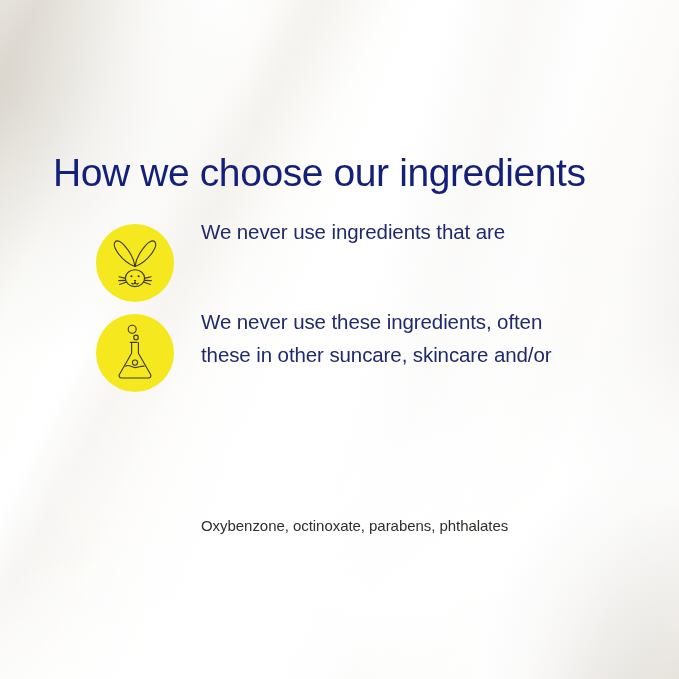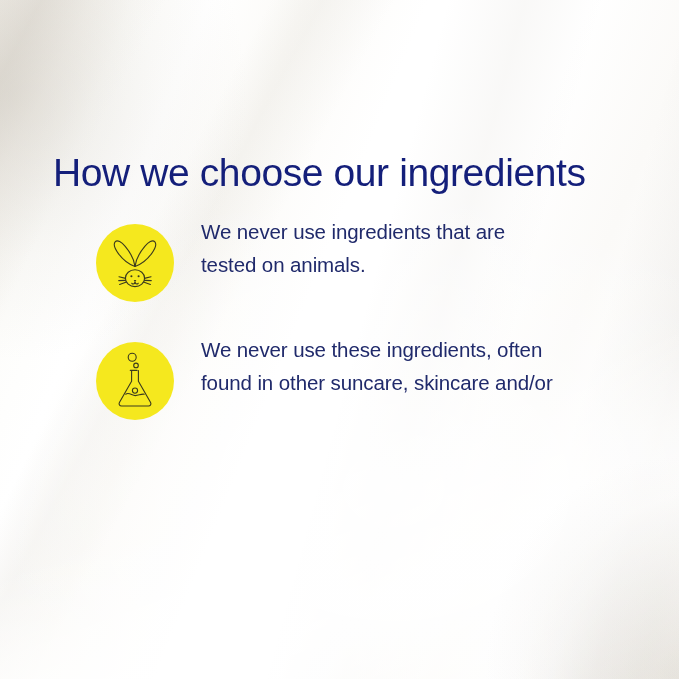--- a/index.html
+++ b/index.html
@@ -120,21 +120,21 @@
     top: 215px;
     width: 679px;
   }
 
   .claim-row {
     position: relative;
     min-height: 82px;
   }
   .claim-row.row-1 { margin-top: 0px; }
   .claim-row.row-2 { margin-top: 21px; }
-  .claim-row.row-3 { margin-top: 36px; }
+  .claim-row.row-3 { margin-top: 8px; }
 
   .icon-badge {
     position: absolute;
     left: 96px;
     top: 9px;
     width: 78px;
     height: 78px;
     border-radius: 50%;
     background: #f5e81e;
     display: flex;
@@ -217,21 +217,20 @@
               <path d="M13.8 47.2 L7.6 49.5"></path>
 
               <path d="M32.4 43.4 L39.0 41.7"></path>
               <path d="M32.6 45.4 L39.3 45.6"></path>
               <path d="M32.2 47.2 L38.4 49.5"></path>
             </svg>
           </span>
         </div>
         <div class="claim-text">
           <span class="line">We never use ingredients that are</span>
-          <span class="line">tested on animals.</span>
         </div>
       </div>
 
 
       <div class="claim-row row-3">
         <div class="icon-badge">
           <span>
             <svg width="44" height="58" viewBox="0 0 44 58" fill="none" stroke="#3a3a1e" stroke-width="1.1" stroke-linecap="round" stroke-linejoin="round">
 
               <circle cx="19.2" cy="5.2" r="4.0"></circle>
@@ -247,23 +246,24 @@
 
               <path d="M12.7 42.2 C 16.0 39.9 19.0 43.6 22.3 43.6
                        C 25.6 43.6 28.3 41.5 31.3 42.2"></path>
 
               <circle cx="22.0" cy="38.6" r="2.6"></circle>
             </svg>
           </span>
         </div>
         <div class="claim-text">
           <span class="line">We never use these ingredients, often</span>
-          <span class="line">found in other suncare, skincare and/or</span>
+          <span class="line">these in other suncare, skincare and/or</span>
         </div>
       </div>
 
     </div>
 
     <div id="fine-print">
+      <span class="line">Oxybenzone, octinoxate, parabens, phthalates</span>
     </div>
 
   </div>
 </div>
 
 </body></html>

